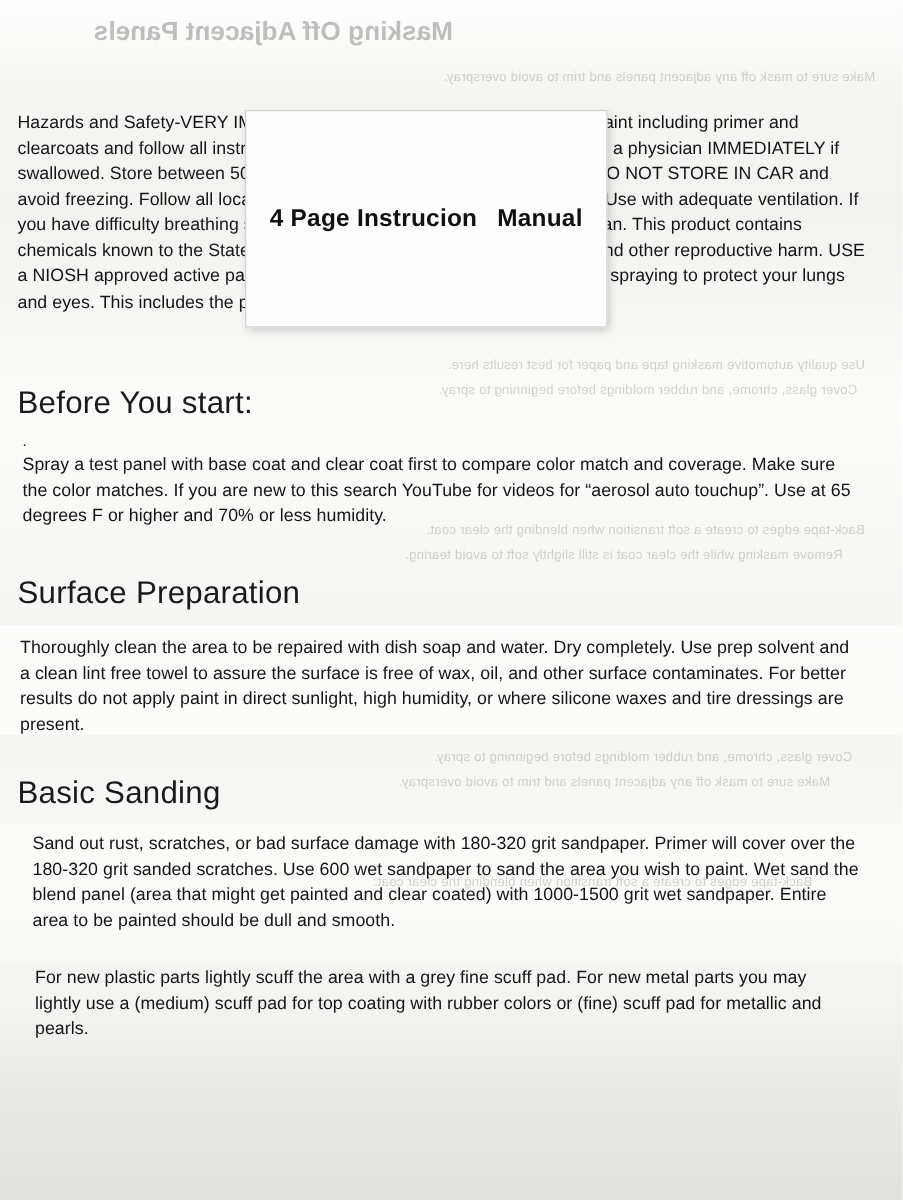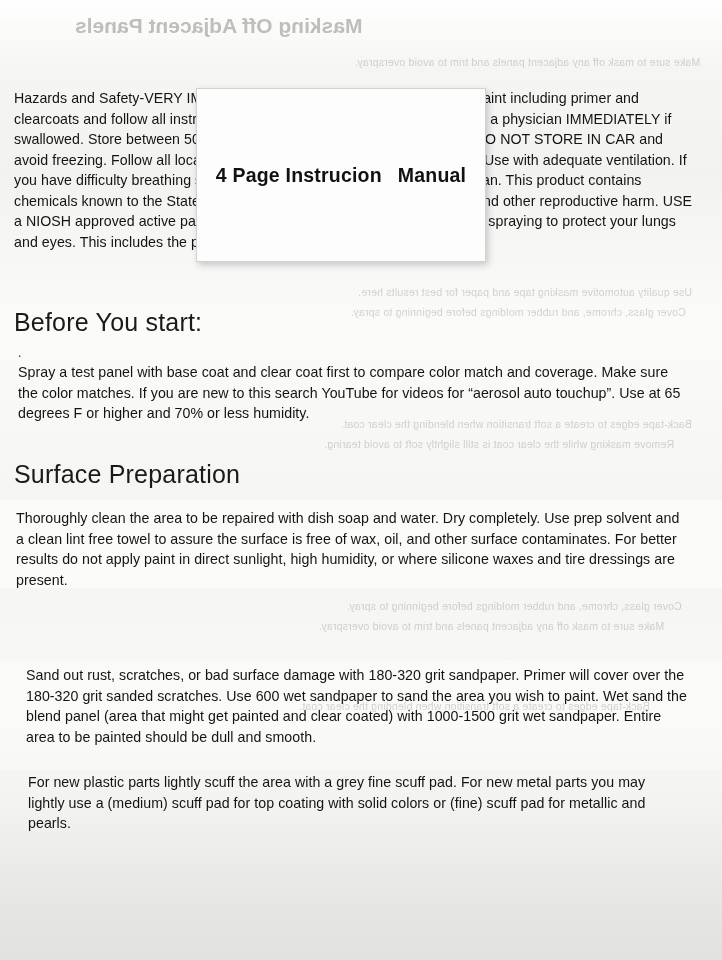--- a/index.html
+++ b/index.html
@@ -134,21 +134,22 @@
 
   <div class="para" style="left: 14px; top: 88px; width: 680px;">Hazards and Safety-VERY IMPORTANT. Read the label on the touch-up paint including primer and clearcoats and follow all instructions. KEEP AWAY FROM CHILDREN. Call a physician IMMEDIATELY if swallowed. Store between 50F and 85F. DO NOT STORE ABOVE 120F. DO NOT STORE IN CAR and avoid freezing. Follow all local and federal regulations for proper disposal. Use with adequate ventilation. If you have difficulty breathing stop product use immediately and call physician. This product contains chemicals known to the State of California to cause birth defects, cancer and other reproductive harm. USE a NIOSH approved active paint respirator and WEAR safety goggles when spraying to protect your lungs and eyes. This includes the primer, paint and clearcoat.</div>
 
   <div class="heading" style="left: 14px; top: 308px;">Before You start:</div>
   <div class="tiny-dot" style="left: 18px; top: 346px;">.</div>
   <div class="para" style="left: 18px; top: 362px; width: 670px;">Spray a test panel with base coat and clear coat first to compare color match and coverage. Make sure the color matches.  If you are new to this search YouTube for videos for “aerosol auto touchup”.  Use at 65 degrees F or higher and 70% or less humidity.</div>
 
   <div class="heading" style="left: 14px; top: 460px;">Surface Preparation</div>
   <div class="para" style="left: 16px; top: 508px; width: 675px;">Thoroughly clean the area to be repaired with dish soap and water.  Dry completely. Use prep solvent and a clean lint free towel to assure the surface is free of wax, oil, and other surface contaminates. For better results do not apply paint in direct sunlight, high humidity, or where silicone waxes and tire dressings are present.</div>
 
+  <div class="heading" style="left: 14px; top: 620px;">Basic Sanding</div>
   <div class="para" style="left: 26px; top: 665px; width: 665px;">Sand out rust, scratches, or bad surface damage with 180-320 grit sandpaper. Primer will cover over the 180-320 grit sanded scratches. Use 600 wet sandpaper to sand the area you wish to paint. Wet sand the blend panel (area that might get painted and clear coated) with 1000-1500 grit wet sandpaper. Entire area to be painted should be dull and smooth.</div>
-  <div class="para" style="left: 28px; top: 772px; width: 655px;">For new plastic parts lightly scuff the area with a grey fine scuff pad. For new metal parts you may lightly use a (medium) scuff pad for top coating with solid colors or (fine) scuff pad for metallic and pearls.</div>
+  <div class="para" style="left: 28px; top: 772px; width: 655px;">For new plastic parts lightly scuff the area with a grey fine scuff pad. For new metal parts you may lightly use a (medium) scuff pad for top coating with rubber colors or (fine) scuff pad for metallic and pearls.</div>
 
   <div class="sticker">
     <div class="sticker-line">4 Page Instrucion</div>
     <div class="sticker-line">Manual</div>
   </div>
 
 </div>
 
 </body></html>

